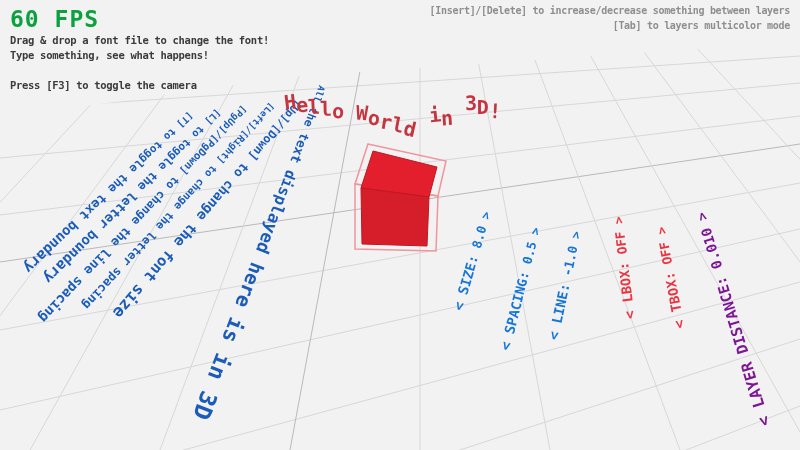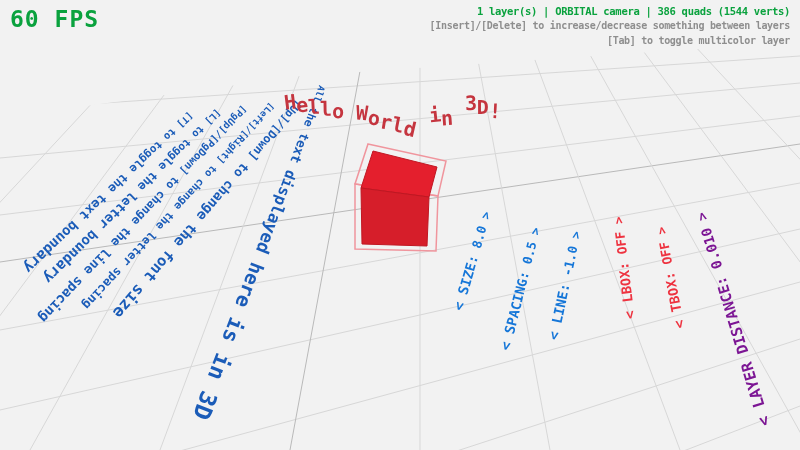--- a/index.html
+++ b/index.html
@@ -91,20 +91,25 @@
     </g>
     <g stroke-width="1">
       <polygon points="373,151 437,167 429,197 361,188" fill="#e41f2d" stroke="#c01722"></polygon>
       <polygon points="361,188 429,197 427,246 362,244" fill="#d61e2a" stroke="#c01722"></polygon>
     </g>
   </svg>
 
   <div id="hello" style="color: rgb(197, 53, 63);"><span style="transform: translateY(0px) rotate(-7deg);">H</span><span style="transform: translateY(3px) rotate(-5deg);">e</span><span style="transform: translateY(5px) rotate(-3deg);">l</span><span style="transform: translateY(7px) rotate(-1deg);">l</span><span style="transform: translateY(9px) rotate(1deg);">o</span><span style="transform: translateY(9px) rotate(0deg);"> </span><span style="transform: translateY(11px) rotate(4deg);">W</span><span style="transform: translateY(16px) rotate(7deg);">o</span><span style="transform: translateY(20px) rotate(9deg);">r</span><span style="transform: translateY(23px) rotate(11deg);">l</span><span style="transform: translateY(27px) rotate(13deg);">d</span><span style="transform: translateY(20px) rotate(0deg);"> </span><span style="transform: translateY(13px) rotate(-6deg);">i</span><span style="transform: translateY(16px) rotate(-4deg);">n</span><span style="transform: translateY(10px) rotate(0deg);"> </span><span style="transform: translateY(1px) rotate(-2deg);">3</span><span style="transform: translateY(5px) rotate(0deg);">D</span><span style="transform: translateY(9px) rotate(3deg);">!</span></div>
 
   <div id="fps" style="color: rgb(10, 162, 62);">60 FPS</div>
+  <div id="left-help" style="color: rgb(59, 59, 59);">
+    <div class="hline">Drag &amp; drop a font file to change the font!</div>
+    <div class="hline">Type something, see what happens!</div>
+    <div class="hline"></div>
+    <div class="hline">Press [F3] to toggle the camera</div>
+  </div>
 
   <div id="right-help">
-    <div id="stats" style="color: rgb(10, 162, 62);">1 layer(s) | ORBITAL camera |  386 quads (1544 verts)</div>
     <div class="hline" style="color: rgb(142, 142, 142);">[Insert]/[Delete] to increase/decrease something between layers</div>
-    <div class="hline" style="color: rgb(142, 142, 142);">[Tab] to toggle multicolor layer</div>
+    <div class="hline" style="color: rgb(142, 142, 142);">[Tab] to layers multicolor mode</div>
   </div>
 
 </div>
 
 </body></html>

